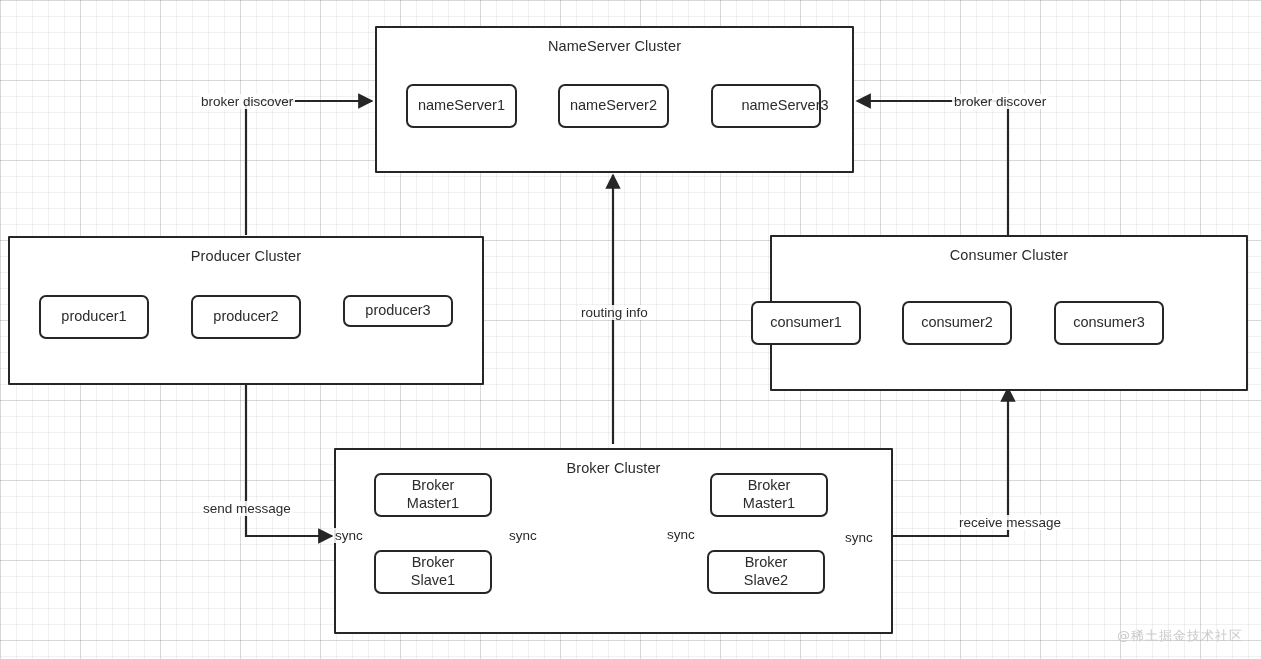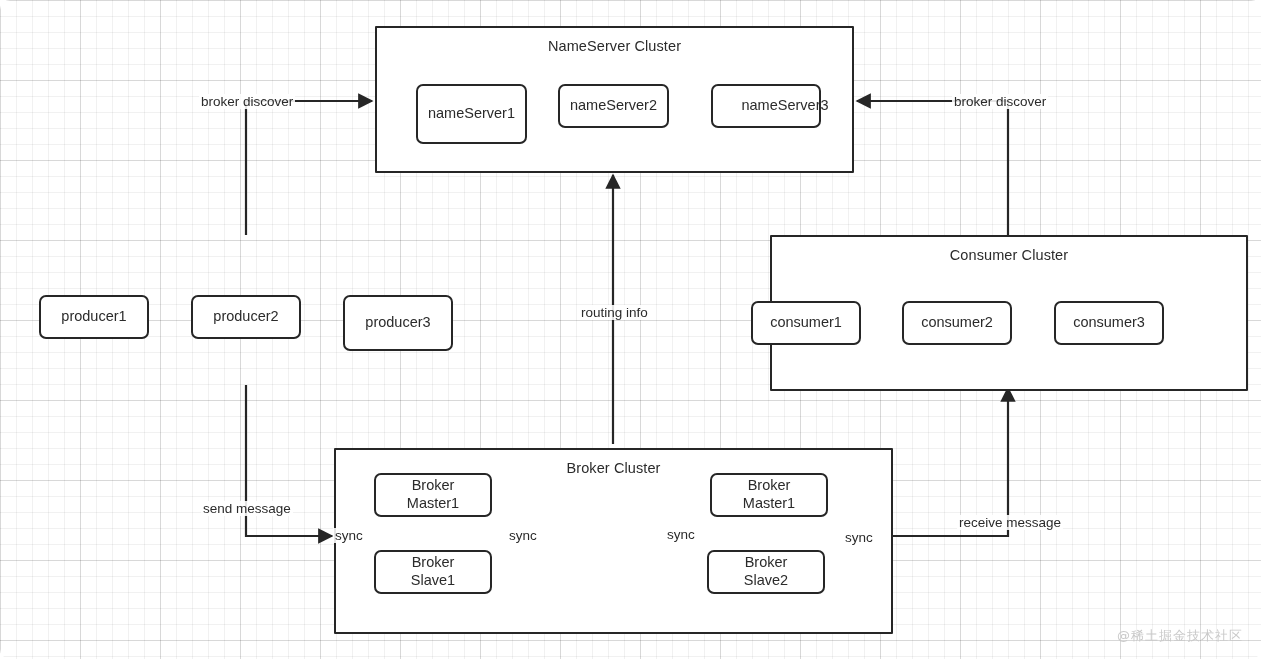--- a/index.html
+++ b/index.html
@@ -14,21 +14,20 @@
     background-color: #ffffff;
     background-image:
       linear-gradient(to right, rgba(0,0,0,0.055) 1px, transparent 1px),
       linear-gradient(to bottom, rgba(0,0,0,0.055) 1px, transparent 1px),
       linear-gradient(to right, rgba(0,0,0,0.10) 1px, transparent 1px),
       linear-gradient(to bottom, rgba(0,0,0,0.10) 1px, transparent 1px);
     background-size: 16px 16px, 16px 16px, 80px 80px, 80px 80px;
     background-position: 0 0, 0 0, 0 0, 0 0;
     overflow: hidden;
     font-family: "Liberation Sans", sans-serif;
-    border-radius: 10px;
   }
   #wires {
     position: absolute;
     left: 0; top: 0;
     width: 1261px;
     height: 659px;
     pointer-events: none;
   }
   .cluster {
     position: absolute;
@@ -112,27 +111,30 @@
       <path d="M 709 494 L 681 494 L 681 572 L 707 572" marker-end="url(#arrow)"></path>
 
       <path d="M 824 584 L 855 584 L 855 494 L 830 494" marker-end="url(#arrow)"></path>
 
     </g>
   </svg>
 
   <div class="cluster" style="left:375px; top:26px; width:479px; height:147px;">
     <div class="cluster-title">NameServer Cluster</div>
   </div>
-  <div class="node" style="left:416px; top:84px; width:111px; height:60px;">nameServer1</div>
+  <div class="node" style="left:406px; top:84px; width:111px; height:44px;">nameServer1</div>
   <div class="node" style="left:558px; top:84px; width:111px; height:44px;">nameServer2</div>
   <div class="node" style="left:711px; top:84px; width:110px; height:44px;padding-left:38px;">nameServer3</div>
 
+  <div class="cluster" style="left:8px; top:236px; width:476px; height:149px;">
+    <div class="cluster-title">Producer Cluster</div>
+  </div>
   <div class="node" style="left:39px; top:295px; width:110px; height:44px;">producer1</div>
   <div class="node" style="left:191px; top:295px; width:110px; height:44px;">producer2</div>
-  <div class="node" style="left:343px; top:295px; width:110px; height:56px;">producer3</div>
+  <div class="node" style="left:343px; top:295px; width:110px; height:32px;">producer3</div>
 
   <div class="cluster" style="left:770px; top:235px; width:478px; height:156px;">
     <div class="cluster-title">Consumer Cluster</div>
   </div>
   <div class="node" style="left:751px; top:301px; width:110px; height:44px;">consumer1</div>
   <div class="node" style="left:902px; top:301px; width:110px; height:44px;">consumer2</div>
   <div class="node" style="left:1054px; top:301px; width:110px; height:44px;">consumer3</div>
 
   <div class="cluster" style="left:334px; top:448px; width:559px; height:186px;">
     <div class="cluster-title">Broker Cluster</div>

